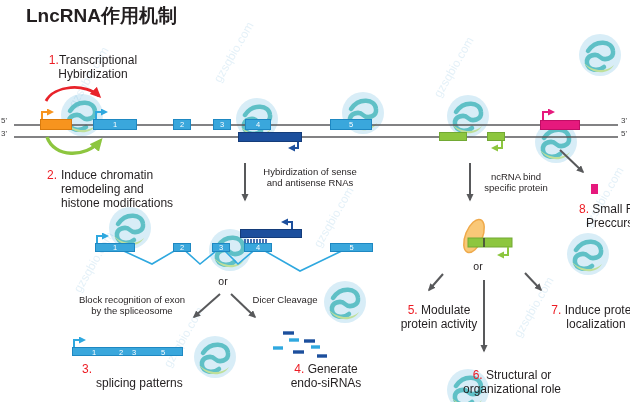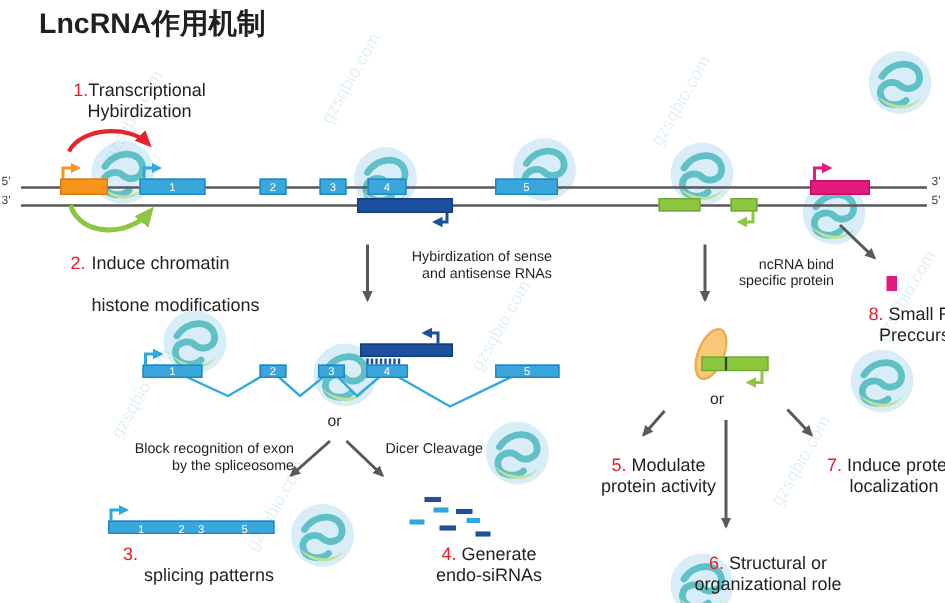--- a/index.html
+++ b/index.html
@@ -25,21 +25,21 @@
   .orange{background:#F7941E;border:1px solid #D97B0D;}
   .pink {background:#E6197D;border:1px solid #C00E65;}
   .green{background:#8DC63F;border:1px solid #72A934;}
   
   .barnum{position:absolute;top:1px;font-size:7.5px;color:#fff;line-height:1;}
   
   .item{font-size:12px;line-height:14px;margin-left:25px;}
   .item .rnum{color:#ED1C24;}
   .flexitem{display:flex;gap:4px;text-align:left;}
   .center{text-align:center;}
-  .small{font-size:9.5px;line-height:11px;color:#231F20;text-align:right;}
+  .small{font-size:9.5px;line-height:11px;color:#231F20;}
   .ortxt{font-size:10.5px;color:#231F20;}
 </style>
 </head>
 <body>
 
 <div id="canvas">
 
   <div id="wm-layer">
     <svg width="630" height="402">
       <defs>
@@ -218,21 +218,21 @@
 
     <div class="abs item center" style="left:16px;top:53px;width:104px">
       <span class="rnum">1.</span><span>Transcriptional</span><br>
       <span>Hybirdization</span>
     </div>
 
     <div class="abs item flexitem" style="left:22px;top:168px">
       <span class="rnum">2.</span>
       <span>
         <span>Induce chromatin</span><br>
-        <br>
+        <span>remodeling and</span><br>
         <span>histone modifications</span>
       </span>
     </div>
 
     <div class="abs item flexitem" style="left:57px;top:362px">
       <span class="rnum">3.</span>
       <span>
         <br>
         <span>splicing patterns</span>
       </span>

